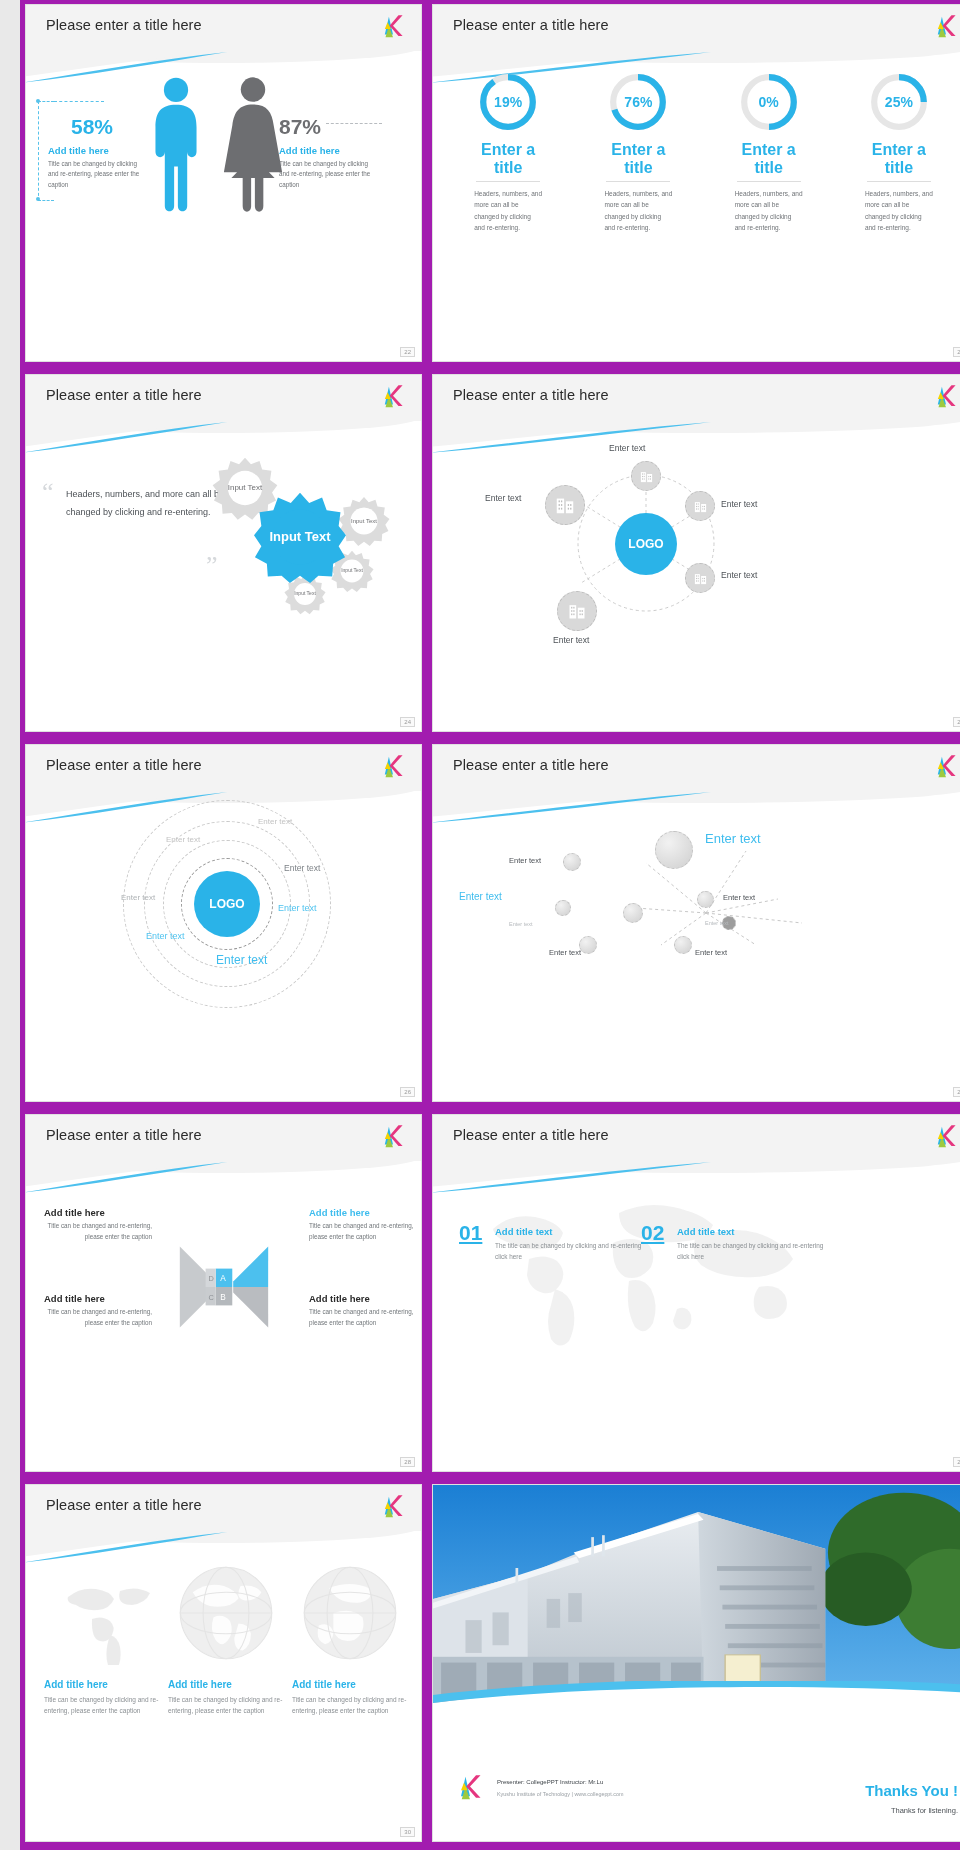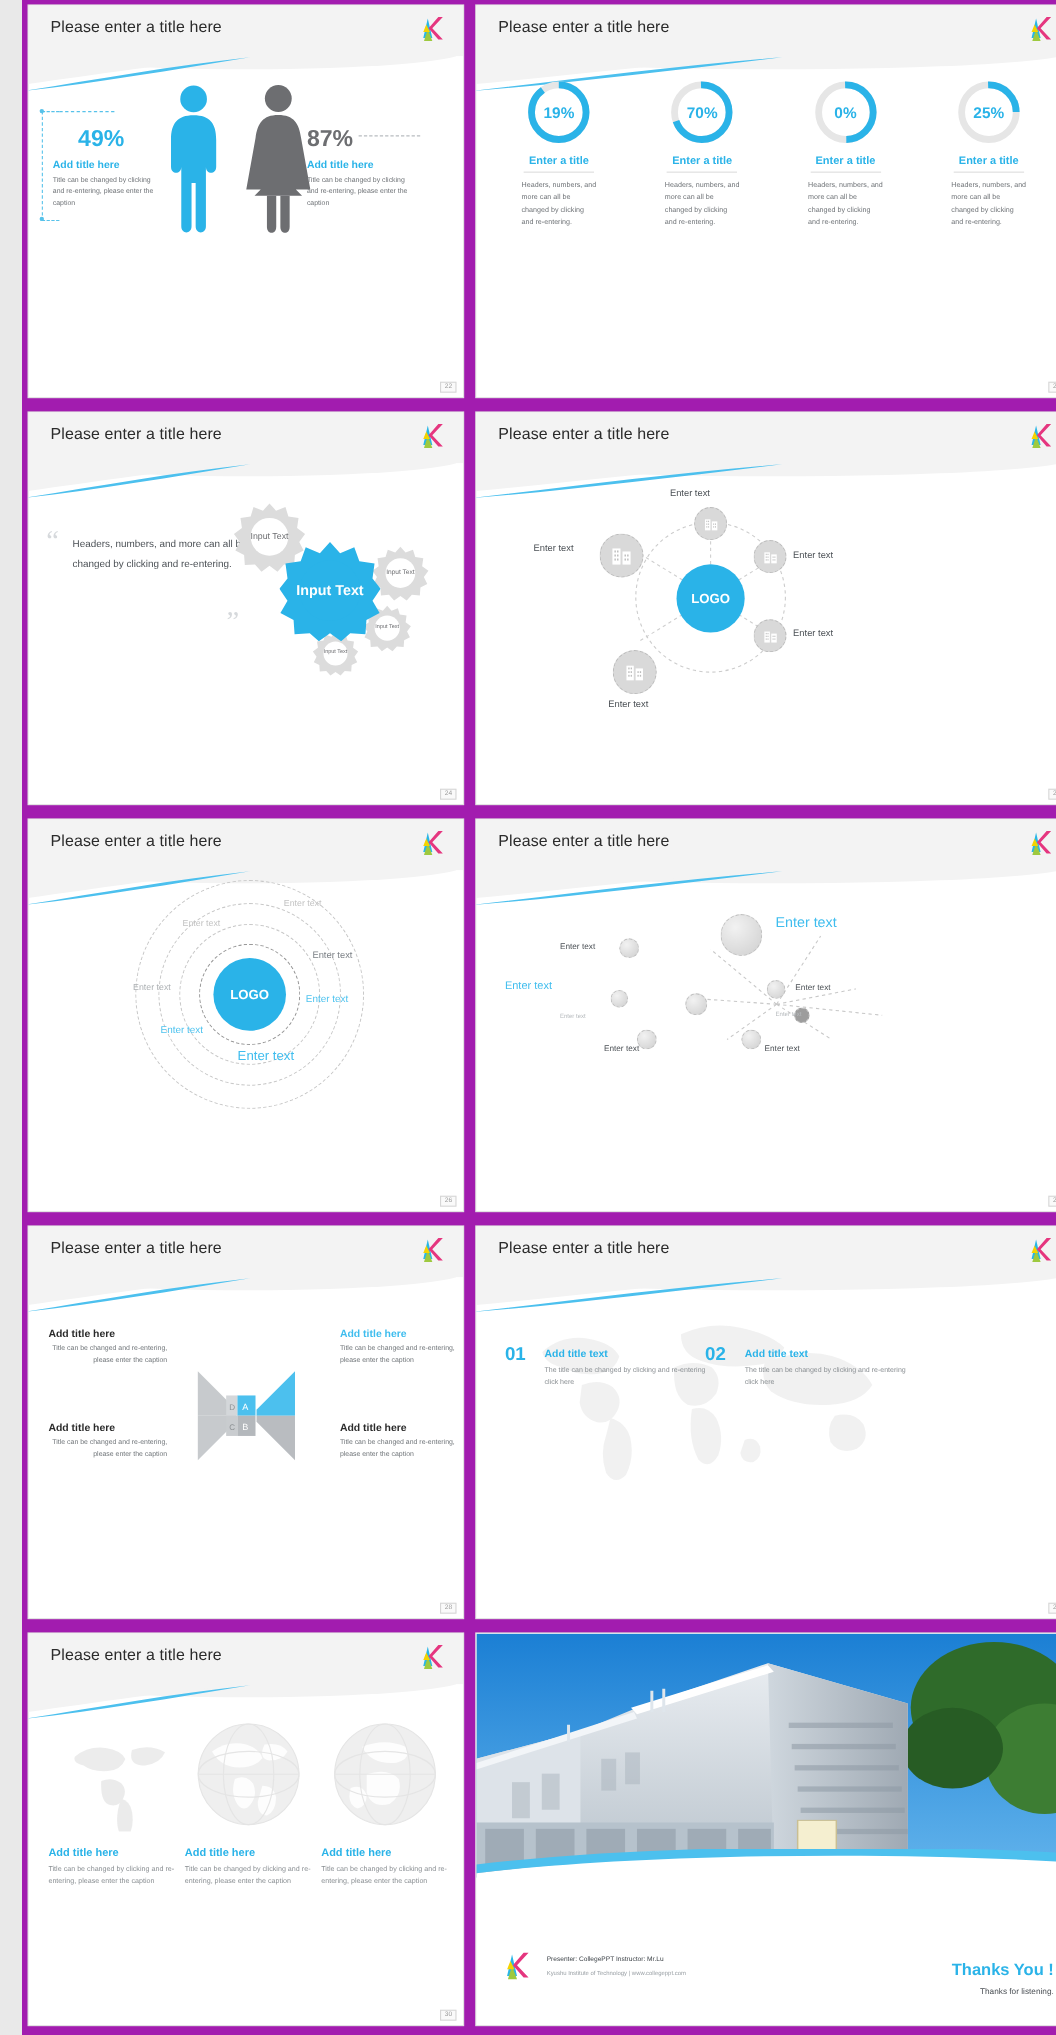--- a/index.html
+++ b/index.html
@@ -57,21 +57,21 @@
   .dashbox{position:absolute; border:1px dashed #57c2ea; }
 
   
   .donut-row{ position:absolute; left:0; top:8px; width:100%; display:flex; justify-content:space-around; padding:0 10px;}
   .donut-col{ width:80px; text-align:center;}
   .donut{ position:relative; width:62px; height:62px; margin:0 auto;}
   .donut .val{
     position:absolute; inset:0; display:flex; align-items:center; justify-content:center;
     font-size:14px; font-weight:bold; color:#2ab3e8;
   }
-  .d-title{ margin-top:8px; font-size:10px; font-weight:bold; color:#2ab3e8;}
+  .d-title{ margin-top:8px; font-size:16px; font-weight:bold; color:#2ab3e8;}
   .d-rule{ height:1px; background:#ddd; margin:4px 8px 6px 8px;}
   .d-body{ font-size:6.5px; color:#6f7377; line-height:1.75; text-align:left; padding:0 6px;}
 
   
   .quote-mark{ position:absolute; font-size:26px; color:#d6d9dc; font-family:"Liberation Serif", serif;}
   .quote-txt{ position:absolute; left:40px; top:52px; width:170px; font-size:9px; color:#4c5156; line-height:2;}
   .gear{ position:absolute;}
   .gear-label{ position:absolute; inset:0; display:flex; align-items:center; justify-content:center;
     text-align:left; line-height:1.15; color:#6d6e71;}
 
@@ -91,21 +91,21 @@
   
   .dot{ position:absolute; border-radius:50%; border:1px dashed #c2c2c2;
         background: radial-gradient(circle at 35% 30%, #f2f2f2, #cfcfcf);}
   .netlabel{ position:absolute; font-size:7.5px; color:#4c5156; white-space:nowrap;}
 
   
   .x-title{ position:absolute; font-size:9.5px; font-weight:bold; white-space:nowrap;}
   .x-body{ position:absolute; font-size:6.3px; color:#71767a; line-height:1.7; width:100px;}
 
   
-  .num{ position:absolute; font-size:17px; font-weight:bold; color:#2ab3e8;}
+  .num{ position:absolute; font-size:21px; font-weight:bold; color:#2ab3e8;text-decoration:underline;}
   .num-title{ position:absolute; font-size:9.5px; font-weight:bold; color:#2ab3e8;}
   .num-body{ position:absolute; font-size:6.4px; color:#8a8f93; line-height:1.7; width:150px;}
 
   
   .globe-col{ position:absolute; width:120px; text-align:left;}
   .g-title{ font-size:10px; font-weight:bold; color:#2ab3e8; margin-bottom:4px;}
   .g-body{ font-size:6.5px; color:#8a8f93; line-height:1.75;}
 
   
   .photo{ position:absolute; left:0; top:0; width:100%; height:222px; overflow:hidden;}
@@ -131,21 +131,21 @@
     <svg class="swoosh" viewBox="0 0 400 40" preserveAspectRatio="none">
       <path d="M0 34 C 60 26, 130 14, 200 8 L 200 0 L 0 0 Z" fill="#f3f3f3"></path>
       <path d="M0 40 C 60 30, 130 17, 200 9 C 130 21, 60 33, 0 40 Z" fill="#4cc0ee"></path>
     </svg>
     <div class="body">
       <div class="dashbox" style="left:12px; top:38px; width:16px; height:100px; border-right:none;"></div>
       <div style="position:absolute;left:10px;top:36px;width:4px;height:4px;border-radius:50%;background:#57c2ea;"></div>
       <div style="position:absolute;left:10px;top:134px;width:4px;height:4px;border-radius:50%;background:#57c2ea;"></div>
       <div class="dashbox" style="left:28px; top:38px; width:50px; height:0; border-bottom:none; border-left:none; border-right:none;"></div>
 
-      <div class="pct blue">49%</div>
+      <div class="pct blue">58%</div>
       <div class="cap-title" style="left:22px; top:82px; color:#2ab3e8;">Add title here</div>
       <div class="cap-body" style="left:22px; top:96px;">Title can be changed by clicking and re-entering, please enter the caption</div>
 
       <svg style="position:absolute;left:122px;top:8px;width:56px;height:148px;" viewBox="0 0 60 150">
         <circle cx="30" cy="16" r="13" fill="#2ab3e8"></circle>
         <path d="M30 32 C 14 32, 8 40, 8 56 L8 82 C8 90, 18 90, 18 82 L18 62 L18 140 C18 148, 28 148, 28 140 L28 98 L32 98 L32 140 C32 148, 42 148, 42 140 L42 62 L42 82 C42 90, 52 90, 52 82 L52 56 C52 40, 46 32, 30 32 Z" fill="#2ab3e8"></path>
       </svg>
 
       <svg style="position:absolute;left:196px;top:8px;width:62px;height:148px;" viewBox="0 0 66 150">
         <circle cx="33" cy="16" r="13" fill="#6d6e71"></circle>
@@ -188,21 +188,21 @@
           <div class="d-title">Enter a title</div>
           <div class="d-rule"></div>
           <div class="d-body">Headers, numbers, and more can all be changed by clicking and re-entering.</div>
         </div>
         <div class="donut-col">
           <div class="donut">
             <svg viewBox="0 0 40 40" width="62" height="62" style="transform:rotate(-90deg)">
               <circle cx="20" cy="20" r="16" fill="none" stroke="#e6e6e6" stroke-width="4"></circle>
               <circle cx="20" cy="20" r="16" fill="none" stroke="#2ab3e8" stroke-width="4" stroke-dasharray="70 30" pathLength="100"></circle>
             </svg>
-            <div class="val">70%</div>
+            <div class="val">76%</div>
           </div>
           <div class="d-title">Enter a title</div>
           <div class="d-rule"></div>
           <div class="d-body">Headers, numbers, and more can all be changed by clicking and re-entering.</div>
         </div>
         <div class="donut-col">
           <div class="donut">
             <svg viewBox="0 0 40 40" width="62" height="62" style="transform:rotate(-90deg)">
               <circle cx="20" cy="20" r="16" fill="none" stroke="#e6e6e6" stroke-width="4"></circle>
               <circle cx="20" cy="20" r="16" fill="none" stroke="#2ab3e8" stroke-width="4" stroke-dasharray="50 50" pathLength="100"></circle>

